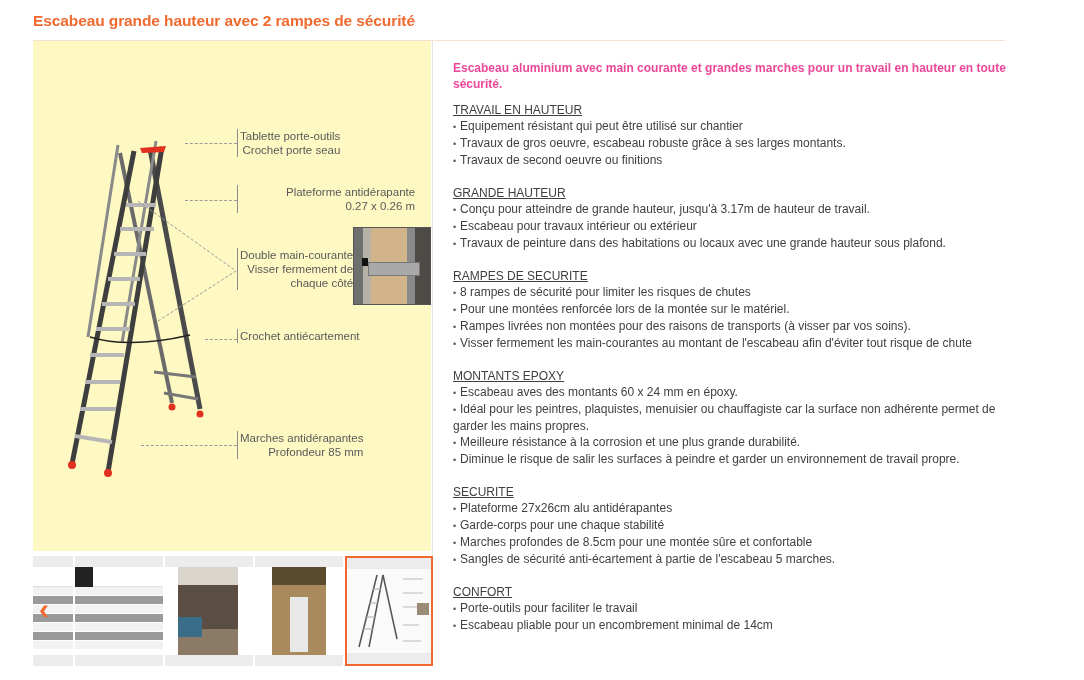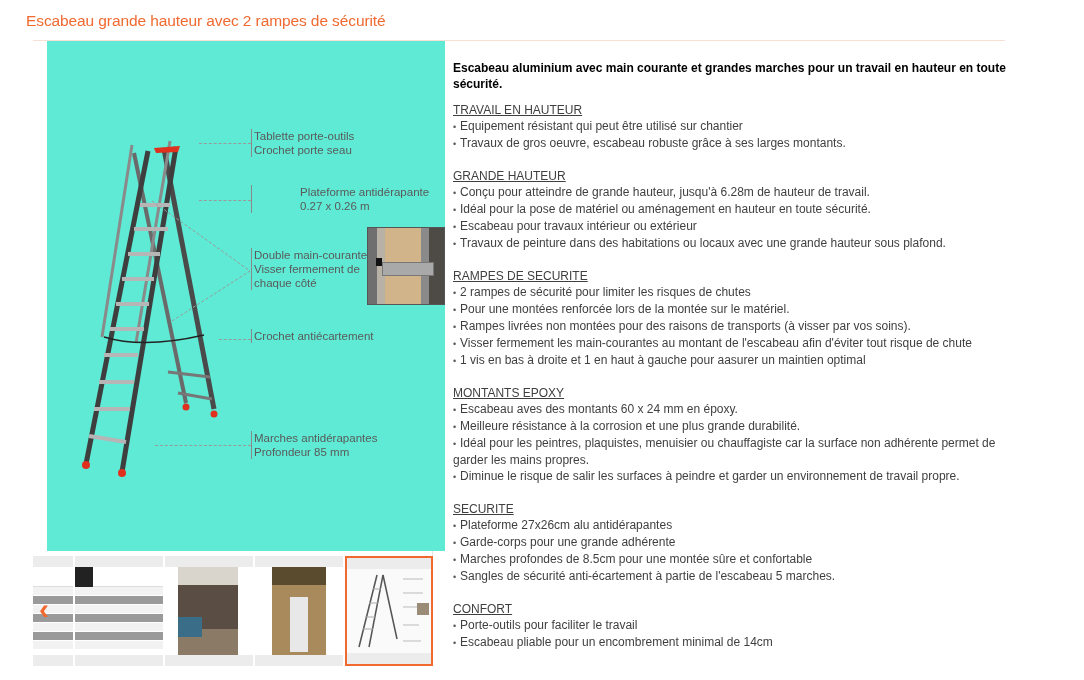--- a/index.html
+++ b/index.html
@@ -1,32 +1,32 @@
 <!DOCTYPE html>
 <html><head>
 <meta charset="utf-8">
 <style>
   * { box-sizing: border-box; margin: 0; padding: 0; }
   html, body { width: 1084px; height: 680px; background: #ffffff; overflow: hidden; }
   body { font-family: "Liberation Sans", "DejaVu Sans", sans-serif; color: #3a3a3a; position: relative; }
 
   .title {
-    position: absolute; left: 26px; top: 12px;
-    font-size: 15.5px; font-weight: normal; color: #f06a30; letter-spacing: -0.1px;
+    position: absolute; left: 33px; top: 12px;
+    font-size: 15.5px; font-weight: bold; color: #f06a30; letter-spacing: -0.1px;
   }
   .title-rule {
     position: absolute; left: 33px; top: 40px; width: 972px; height: 1px; background: #f7e0d4;
   }
   .v-divider {
     position: absolute; left: 432px; top: 40px; width: 1px; height: 600px; background: #e4e4e4;
   }
 
   
   .main-image {
-    position: absolute; left: 47px; top: 41px; width: 398px; height: 510px; background: #5eead4;
+    position: absolute; left: 33px; top: 41px; width: 398px; height: 510px; background: #fef9c3; text-align: right;
   }
   .callout {
     position: absolute; font-size: 11.5px; line-height: 14px; color: #5a5a5a;
     border-left: 1px solid #8a8a8a; padding-left: 2px; white-space: nowrap;
   }
   .leader { position: absolute; border-top: 1px dashed #9a9a9a; height: 0; }
   .inset-photo {
     position: absolute; left: 353px; top: 227px; width: 78px; height: 78px;
     background: linear-gradient(90deg, #6f6f6f 0 12%, #b8b2a6 12% 22%, #d2b48a 22% 70%, #8a8a8a 70% 80%, #4e4a45 80%);
     border: 1px solid #555;
@@ -49,21 +49,21 @@
   .thumb .table-row { height: 9px; border-bottom: 1px solid #fff; }
   .thumb .table-row:nth-child(odd) { background: #9a9a9a; }
   .thumb .table-row:nth-child(even) { background: #f2f2f2; }
   .prev-arrow {
     position: absolute; left: 6px; top: 38px; width: 22px; height: 30px;
     color: #f06a30; font-size: 30px; font-weight: bold; line-height: 30px; cursor: pointer;
   }
 
   
   .desc { position: absolute; left: 453px; top: 60px; width: 560px; font-size: 12px; line-height: 16px; color: #3f3f3f; }
-  .desc .lead { font-weight: bold; color: #000000; margin-bottom: 10px; }
+  .desc .lead { font-weight: bold; color: #ec4899; margin-bottom: 10px; }
   .desc .section { margin-bottom: 16px; }
   .desc .section-title { text-transform: none; text-decoration: underline; }
   .desc .bullet::before { content: "\2022"; display: inline-block; width: 7px; font-size: 9px; color: #555; }
 </style>
 </head>
 <body>
 
 <h1 class="title">Escabeau grande hauteur avec 2 rampes de sécurité</h1>
 <div class="title-rule"></div>
 <div class="v-divider"></div>
@@ -205,51 +205,50 @@
   </div>
 </div>
 
 <div class="desc">
   <p class="lead">Escabeau aluminium avec main courante et grandes marches pour un travail en hauteur en toute sécurité.</p>
 
   <div class="section">
     <div class="section-title">TRAVAIL EN HAUTEUR</div>
     <div class="bullet">Equipement résistant qui peut être utilisé sur chantier</div>
     <div class="bullet">Travaux de gros oeuvre, escabeau robuste grâce à ses larges montants.</div>
+    <div class="bullet">Travaux de second oeuvre ou finitions</div>
   </div>
 
   <div class="section">
     <div class="section-title">GRANDE HAUTEUR</div>
-    <div class="bullet">Conçu pour atteindre de grande hauteur, jusqu'à 6.28m de hauteur de travail.</div>
-    <div class="bullet">Idéal pour la pose de matériel ou aménagement en hauteur en toute sécurité.</div>
+    <div class="bullet">Conçu pour atteindre de grande hauteur, jusqu'à 3.17m de hauteur de travail.</div>
     <div class="bullet">Escabeau pour travaux intérieur ou extérieur</div>
     <div class="bullet">Travaux de peinture dans des habitations ou locaux avec une grande hauteur sous plafond.</div>
   </div>
 
   <div class="section">
     <div class="section-title">RAMPES DE SECURITE</div>
-    <div class="bullet">2 rampes de sécurité pour limiter les risques de chutes</div>
+    <div class="bullet">8 rampes de sécurité pour limiter les risques de chutes</div>
     <div class="bullet">Pour une montées renforcée lors de la montée sur le matériel.</div>
     <div class="bullet">Rampes livrées non montées pour des raisons de transports (à visser par vos soins).</div>
     <div class="bullet">Visser fermement les main-courantes au montant de l'escabeau afin d'éviter tout risque de chute</div>
-    <div class="bullet">1 vis en bas à droite et 1 en haut à gauche pour aasurer un maintien optimal</div>
   </div>
 
   <div class="section">
     <div class="section-title">MONTANTS EPOXY</div>
     <div class="bullet">Escabeau aves des montants 60 x 24 mm en époxy.</div>
+    <div class="bullet">Idéal pour les peintres, plaquistes, menuisier ou chauffagiste car la surface non adhérente permet de garder les mains propres.</div>
     <div class="bullet">Meilleure résistance à la corrosion et une plus grande durabilité.</div>
-    <div class="bullet">Idéal pour les peintres, plaquistes, menuisier ou chauffagiste car la surface non adhérente permet de garder les mains propres.</div>
     <div class="bullet">Diminue le risque de salir les surfaces à peindre et garder un environnement de travail propre.</div>
   </div>
 
   <div class="section">
     <div class="section-title">SECURITE</div>
     <div class="bullet">Plateforme 27x26cm alu antidérapantes</div>
-    <div class="bullet">Garde-corps pour une grande adhérente</div>
+    <div class="bullet">Garde-corps pour une chaque stabilité</div>
     <div class="bullet">Marches profondes de 8.5cm pour une montée sûre et confortable</div>
     <div class="bullet">Sangles de sécurité anti-écartement à partie de l'escabeau 5 marches.</div>
   </div>
 
   <div class="section">
     <div class="section-title">CONFORT</div>
     <div class="bullet">Porte-outils pour faciliter le travail</div>
     <div class="bullet">Escabeau pliable pour un encombrement minimal de 14cm</div>
   </div>
 

